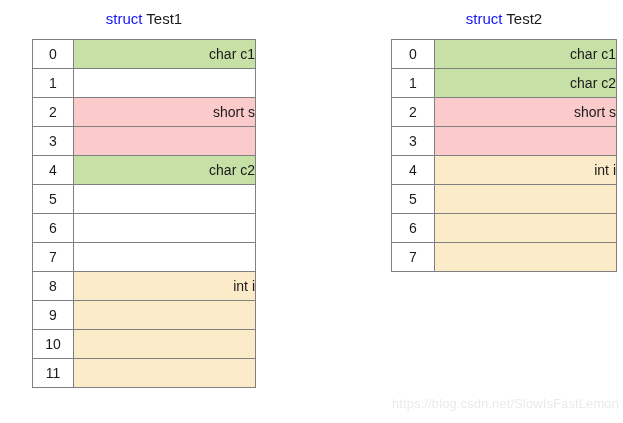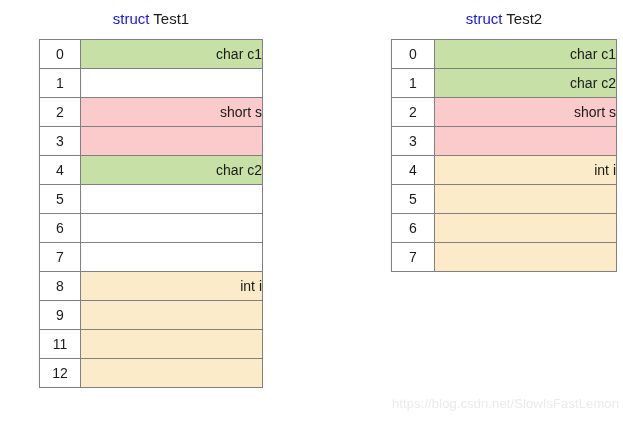--- a/index.html
+++ b/index.html
@@ -18,21 +18,21 @@
   .canvas {
     position: relative;
     width: 623px;
     height: 423px;
   }
 
   
   .struct-block {
     position: absolute;
   }
-  .struct-block.left  { left: 39px;  top: 8px; }
+  .struct-block.left  { left: 32px;  top: 8px; }
   .struct-block.right { left: 382px; top: 8px; padding-left: 9px; }
 
   .struct-title {
     text-align: center;
     font-size: 15px;
     line-height: 22px;
     white-space: nowrap;
     color: #111111;
     margin-bottom: 9px;
   }
@@ -137,25 +137,25 @@
         </tr>
         <tr>
           <td class="idx">8</td>
           <td class="cell fill-yellow">int i</td>
         </tr>
         <tr>
           <td class="idx">9</td>
           <td class="cell fill-yellow"></td>
         </tr>
         <tr>
+          <td class="idx">10</td>
+          <td class="cell fill-yellow"></td>
+        </tr>
+        <tr>
           <td class="idx">11</td>
-          <td class="cell fill-yellow"></td>
-        </tr>
-        <tr>
-          <td class="idx">12</td>
           <td class="cell fill-yellow"></td>
         </tr>
       </tbody>
     </table>
   </div>
 
   <div class="struct-block right">
     <div class="struct-title">
       <span class="kw">struct</span>
       <span class="nm">Test2</span>

